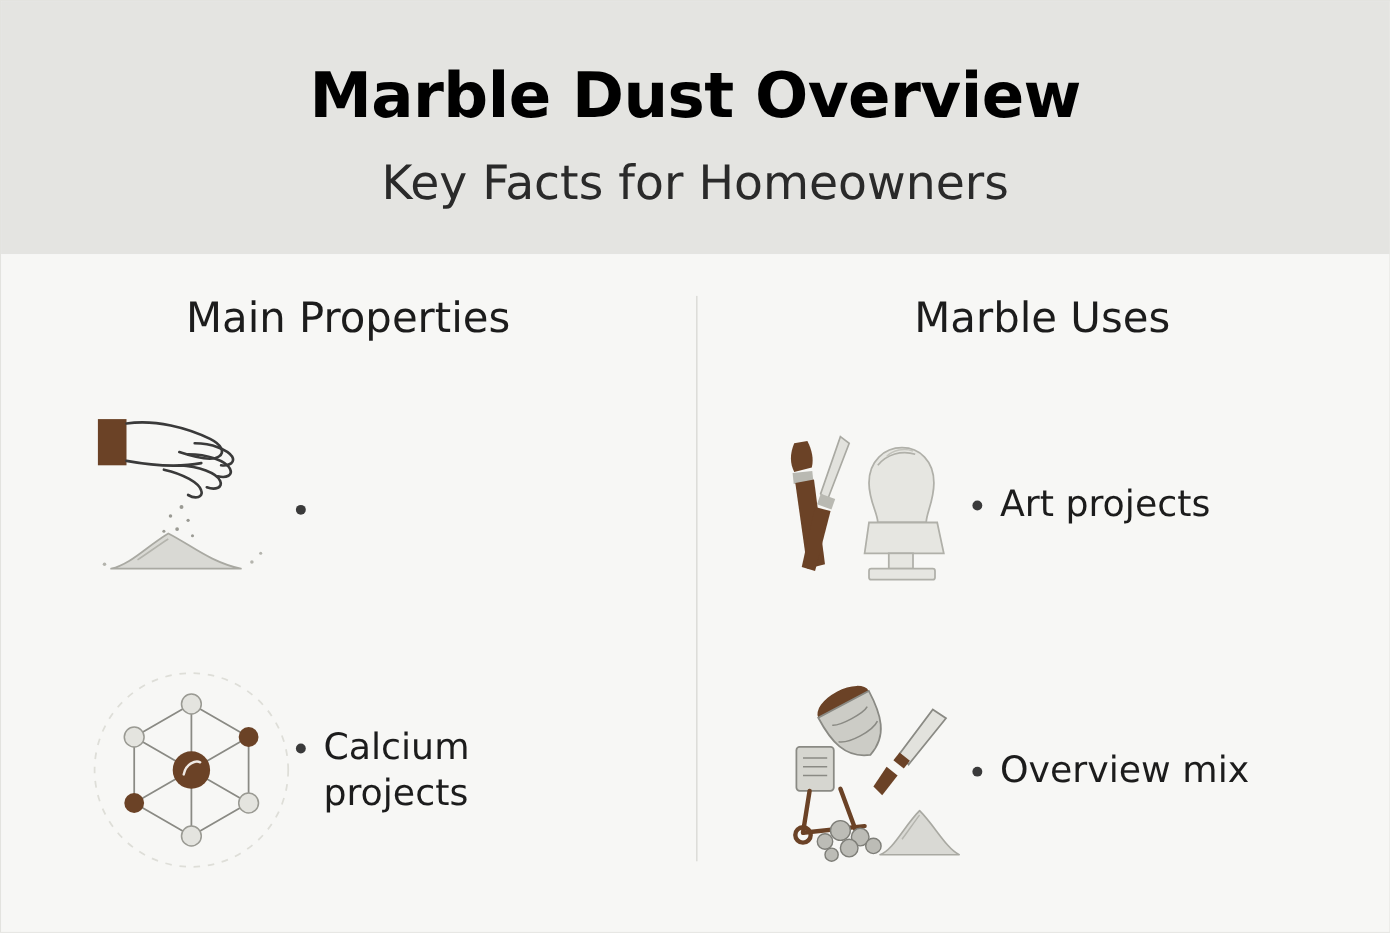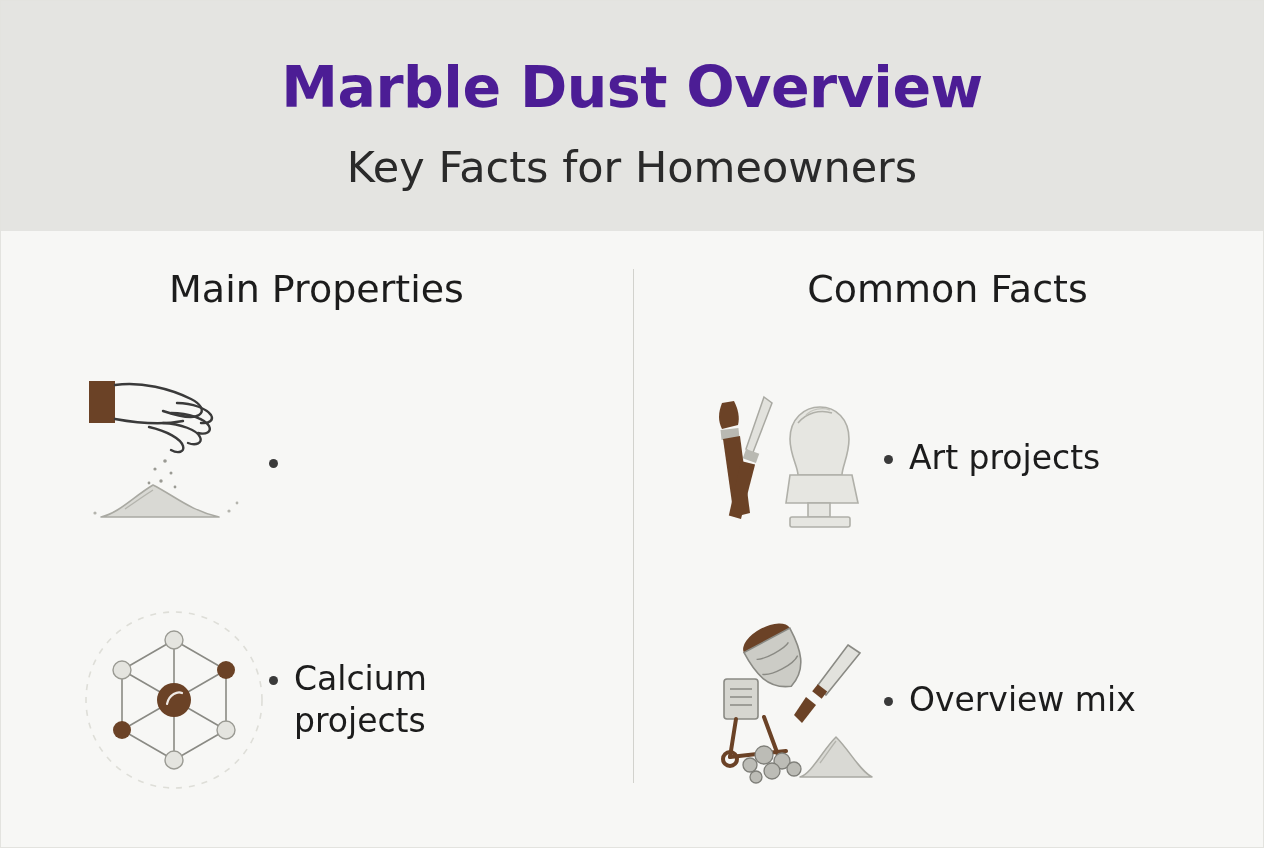--- a/index.html
+++ b/index.html
@@ -30,21 +30,21 @@
     display: flex;
     flex-direction: column;
     align-items: center;
     justify-content: center;
     box-sizing: border-box;
     padding-top: 18px;
   }
   .title {
     font-size: 57px;
     font-weight: 700;
-    color: #4c1d95;
+    color: #000000;
     letter-spacing: -0.5px;
     line-height: 1.05;
     margin: 0 0 26px 0;
     text-align: center;
   }
   .subtitle {
     font-size: 43px;
     font-weight: 400;
     color: #2a2a2a;
     line-height: 1.1;
@@ -189,21 +189,21 @@
           </svg>
         </div>
         <div class="item-text text-row">
           <span class="bullet"></span>
           <span>Calcium projects</span>
         </div>
       </div>
     </div>
 
     <div class="column right">
-      <h2 class="col-title">Common Facts</h2>
+      <h2 class="col-title">Marble Uses</h2>
 
       <div class="item">
         <div class="icon-box">
           <svg width="190" height="190" viewBox="0 0 190 190" aria-hidden="true">
 
             <path d="M96 76 C96 56 110 44 126 44 C142 44 155 56 155 76 C155 92 148 104 148 112 L104 112 C104 104 96 92 96 76 Z" fill="#e6e6e1" stroke="#b0b0a9" stroke-width="1.6"></path>
             <path d="M104 60 C112 50 126 46 138 50" fill="none" stroke="#b0b0a9" stroke-width="1.5"></path>
             <path d="M112 52 C118 46 128 44 136 47" fill="none" stroke="#c4c4bd" stroke-width="1.4"></path>
             <path d="M96 112 L158 112 L164 140 L92 140 Z" fill="#e6e6e1" stroke="#b0b0a9" stroke-width="1.6"></path>
             <rect x="114" y="140" width="22" height="14" fill="#e6e6e1" stroke="#b0b0a9" stroke-width="1.6"></rect>

